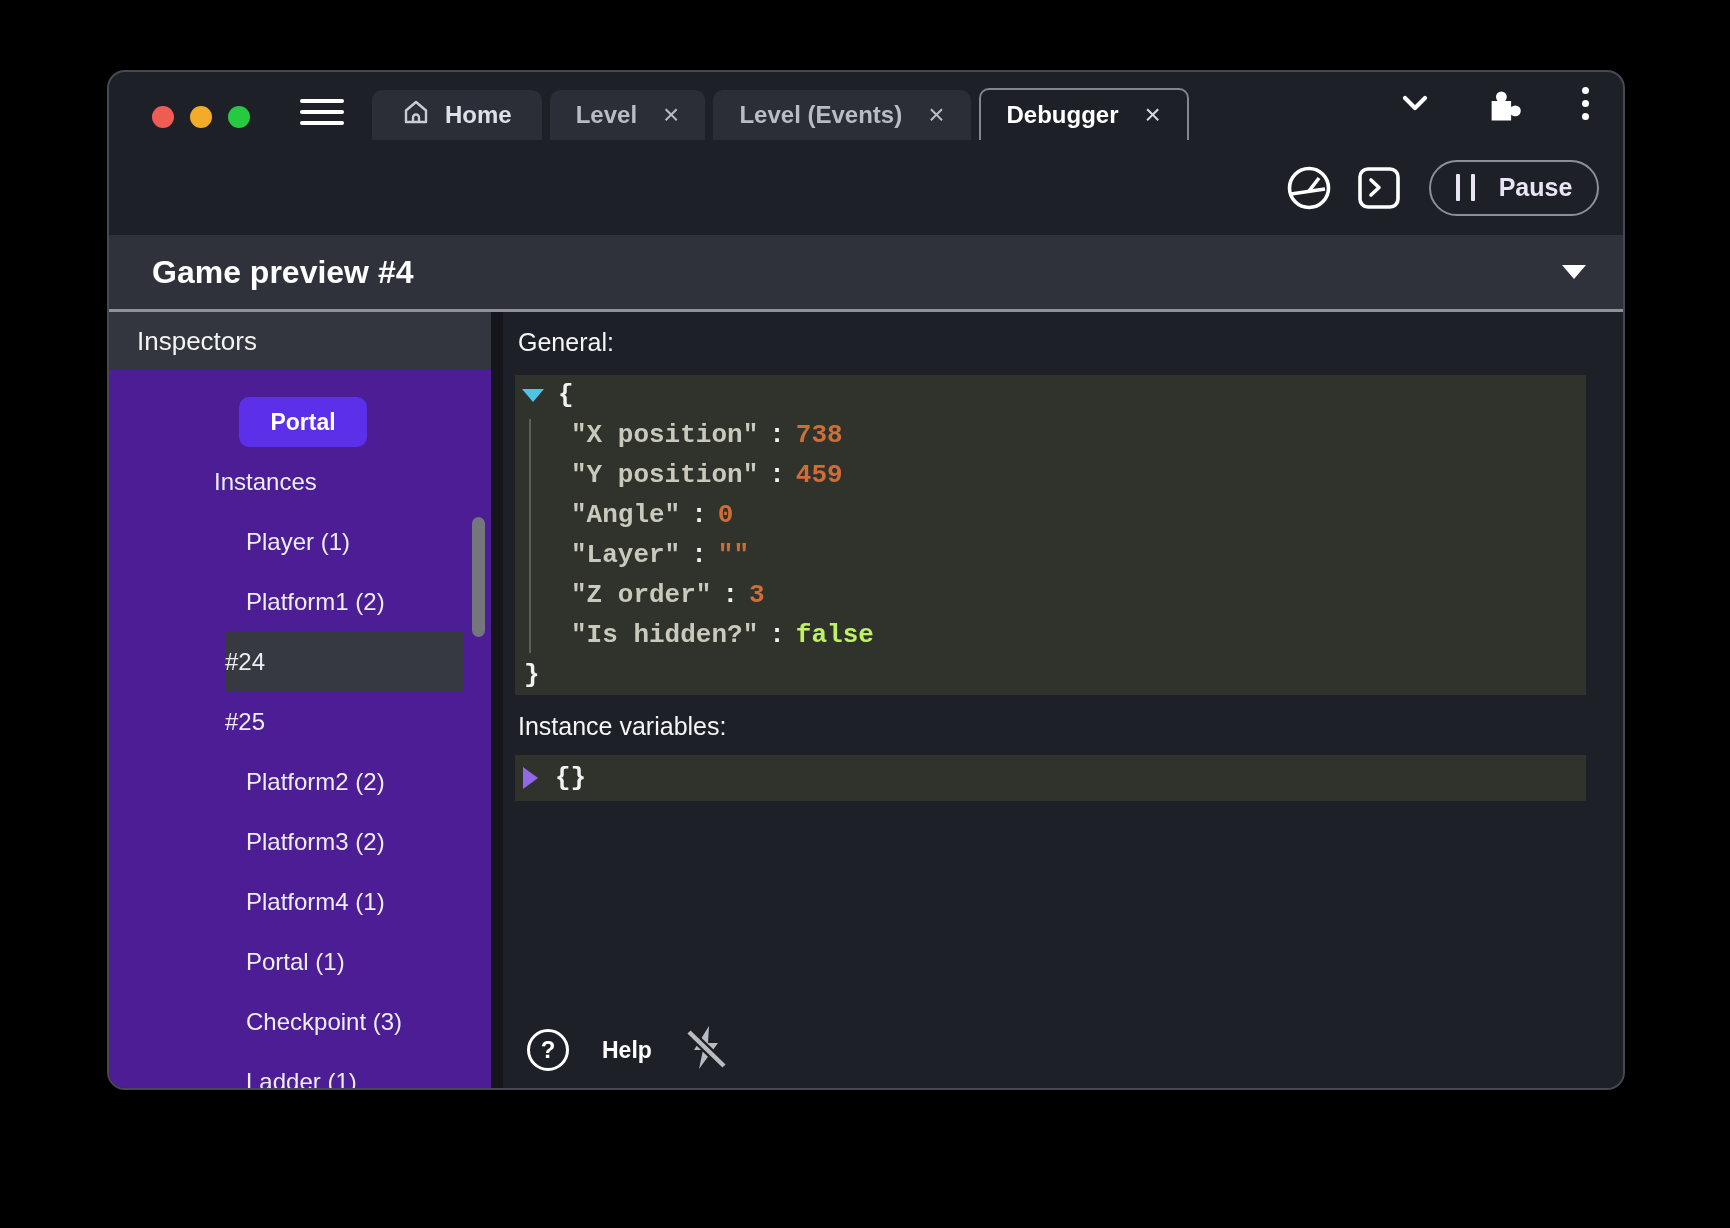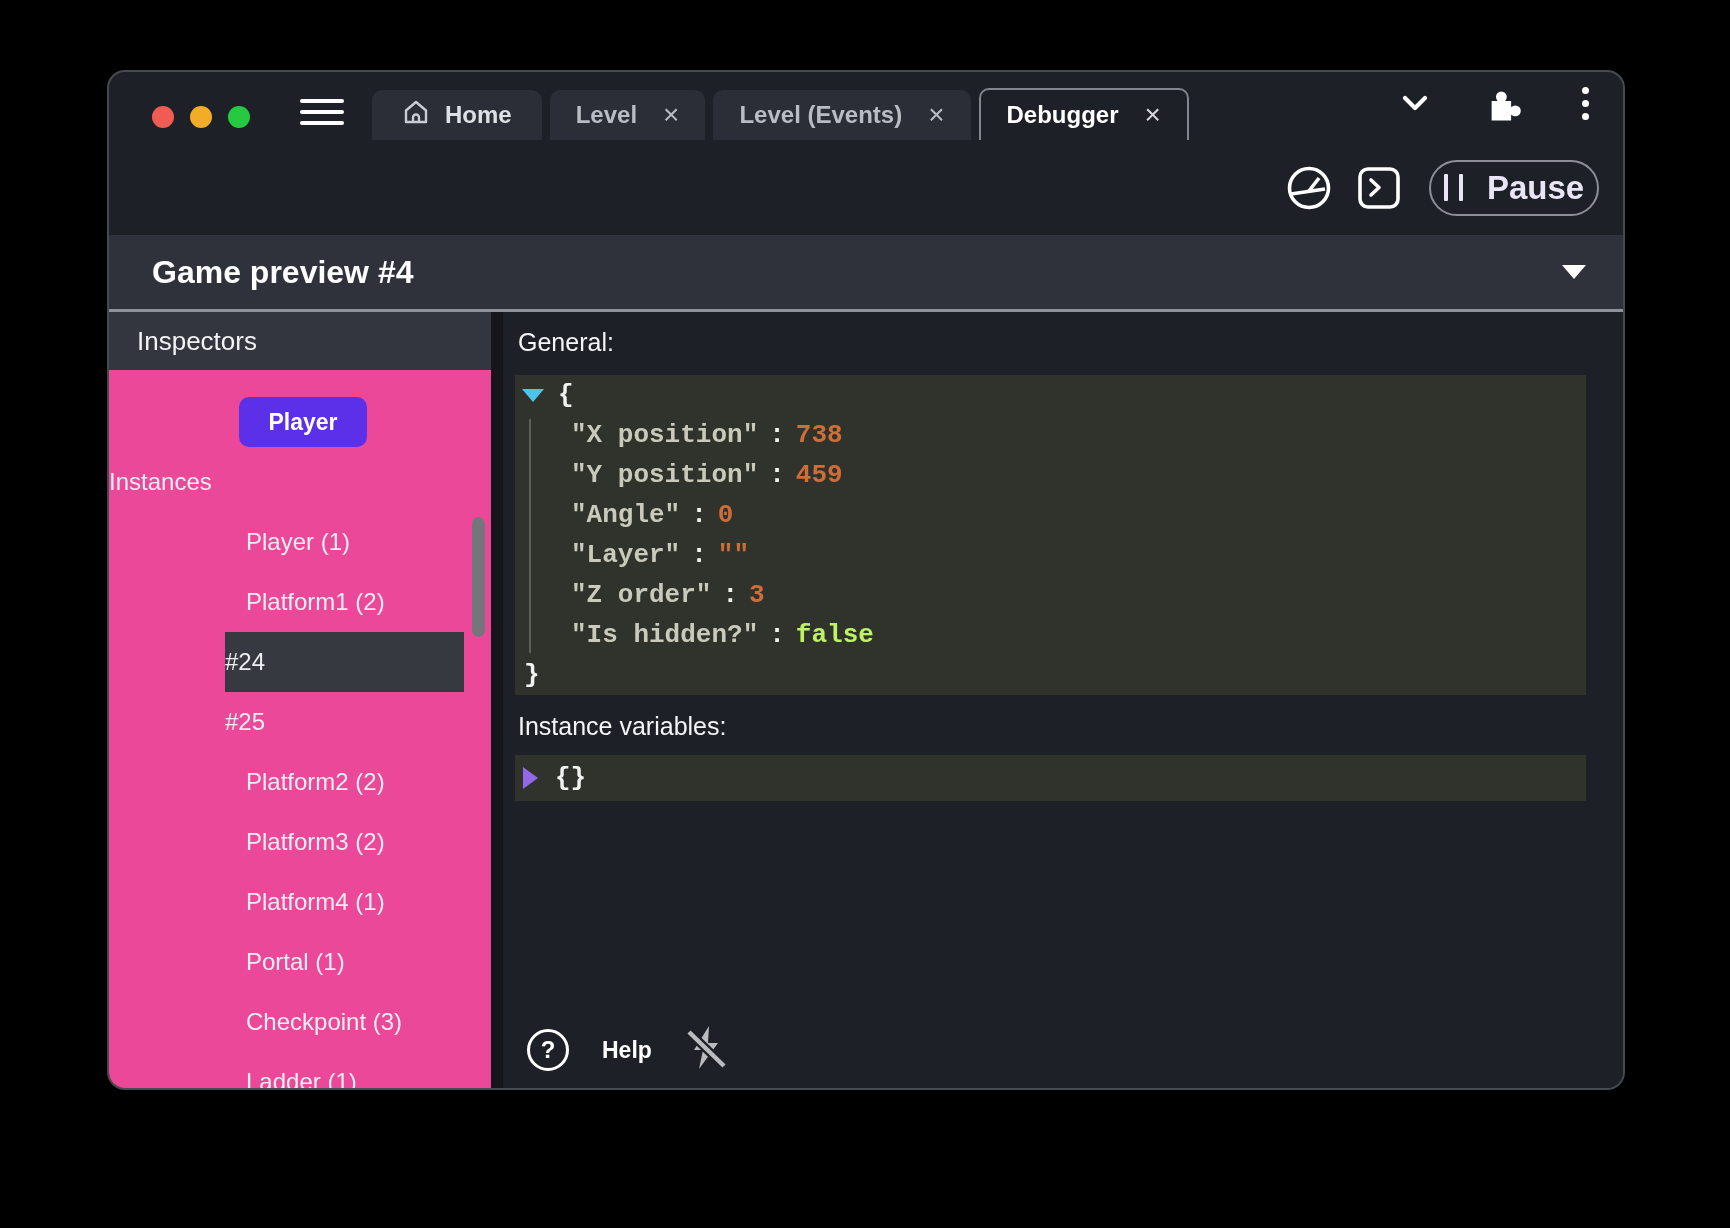--- a/index.html
+++ b/index.html
@@ -37,43 +37,43 @@
   .toolbar { height:95px; flex:0 0 auto; display:flex; align-items:center; justify-content:flex-end;
              padding-right:24px; }
   .toolbar .icon-btn { cursor:pointer; display:flex; align-items:center; justify-content:center; }
   .gauge-btn { margin-right:24px; }
   .console-btn { margin-right:28px; }
   .pause-btn { width:170px; height:56px; border:2px solid #8d8e98; border-radius:28px;
                background:transparent; display:flex; align-items:center; justify-content:center;
                gap:24px; color:#e9e4f6; cursor:pointer; box-sizing:border-box; }
   .pause-bars { display:flex; gap:11px; }
   .pause-bars i { width:4px; height:27px; background:#e9e4f6; border-radius:1px; }
-  .pause-label { font-size:33px; font-weight:700; }
+  .pause-label { font-size:25px; font-weight:700; }
 
   
   .preview { height:74px; flex:0 0 auto; background:#2f323a; border-bottom:3px solid #8f929a;
              display:flex; align-items:center; padding:0 37px 0 43px; cursor:pointer; box-sizing:content-box; }
   .preview-title { font-size:32px; font-weight:700; color:#fdfdfe; }
   .tri-down-white { margin-left:auto; width:0; height:0;
                     border-left:12px solid transparent; border-right:12px solid transparent;
                     border-top:14px solid #fff; }
 
   
   .content { flex:1; display:flex; min-height:0; }
 
-  .sidebar { width:382px; flex:0 0 auto; background:#ec4899; position:relative; overflow:hidden; }
+  .sidebar { width:382px; flex:0 0 auto; background:#4c1d95; position:relative; overflow:hidden; }
   .sidebar-header { height:58px; background:#33363e; display:flex; align-items:center;
                     padding-left:28px; font-size:26px; font-weight:500; color:#f2f3f5; }
   .refresh-btn { margin:27px 0 0 130px; width:128px; height:50px; background:#5b30e8;
                  border:none; border-radius:10px; color:#fff; font-weight:700; font-size:23px;
                  display:flex; align-items:center; justify-content:center; cursor:pointer;
                  font-family:"Liberation Sans", sans-serif; }
   .slist { margin-top:5px; }
   .srow { height:60px; display:flex; align-items:center; font-size:24px; color:#eceef1; cursor:pointer; }
-  .lv1 { }
+  .lv1 { padding-left:105px; }
   .lv2 { padding-left:137px; }
   .lv3 { margin:0 27px 0 116px; }
   .lv3.selected { background:#36393f; }
   .sb-thumb { position:absolute; right:6px; top:205px; width:13px; height:120px;
               background:#74767c; border-radius:7px; cursor:pointer; }
 
   .divider { width:12px; flex:0 0 auto; background:#14161b; }
 
   .main { flex:1; background:#1e2028; padding:16px 0 0 6px; position:relative; box-sizing:border-box; }
   .section-label { margin-left:9px; height:30px; font-size:25px; font-weight:500; color:#f4f5f6; }
@@ -194,21 +194,21 @@
       <span class="preview-title">Game preview #4</span>
       <span class="tri-down-white"></span>
     </div>
 
     <div class="content">
 
       <aside class="sidebar">
         <div class="sidebar-header">
           <span>Inspectors</span>
         </div>
-        <button class="refresh-btn">Player</button>
+        <button class="refresh-btn">Portal</button>
         <div class="slist">
           <div class="srow lv1">Instances</div>
           <div class="srow lv2">Player (1)</div>
           <div class="srow lv2">Platform1 (2)</div>
           <div class="srow lv3 selected">#24</div>
           <div class="srow lv3">#25</div>
           <div class="srow lv2">Platform2 (2)</div>
           <div class="srow lv2">Platform3 (2)</div>
           <div class="srow lv2">Platform4 (1)</div>
           <div class="srow lv2">Portal (1)</div>

